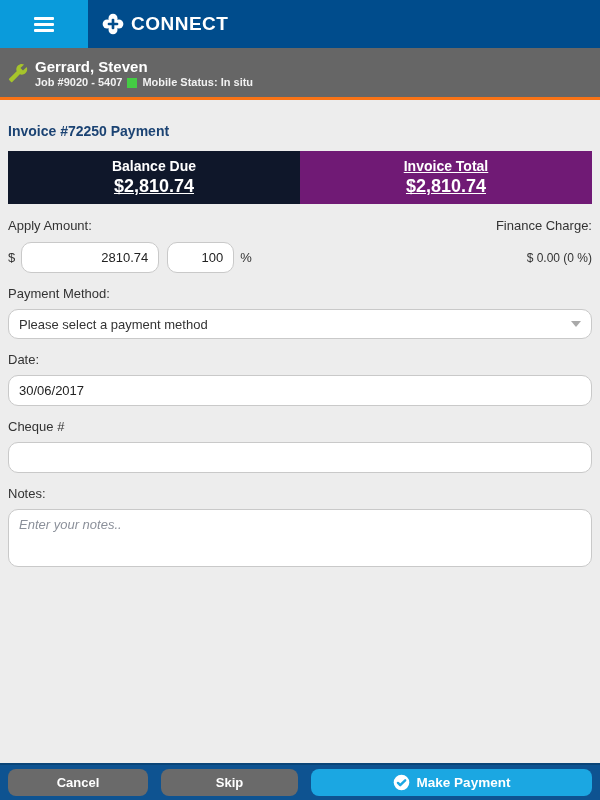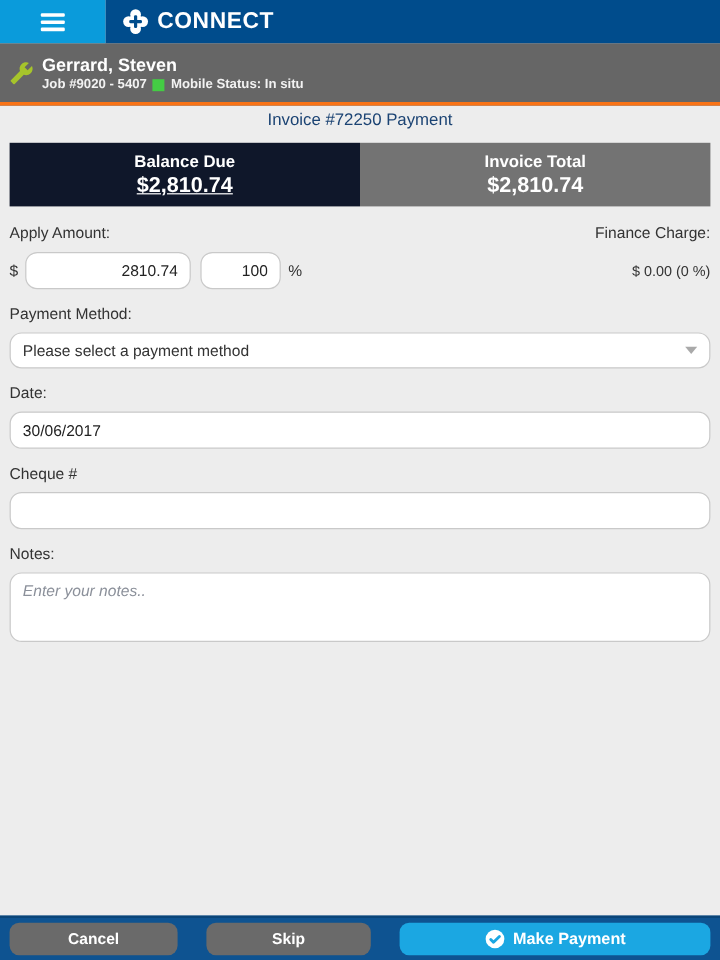--- a/index.html
+++ b/index.html
@@ -4,21 +4,21 @@
 <style>
   * { margin:0; padding:0; box-sizing:border-box; }
   html,body { width:600px; height:800px; }
   body {
     font-family:"Liberation Sans", sans-serif;
     background:#ededed;
     position:relative;
     overflow:hidden;
   }
   
-  .topbar { display:flex; height:36px; }
+  .topbar { display:flex; height:48px; }
   .topbar-left {
     width:88px; background:#0a9bdb; display:flex;
     align-items:center; justify-content:center; cursor:pointer;
   }
   .hamburger span {
     display:block; width:20px; height:3px; background:#fff;
     border-radius:1px; margin:3px 0;
   }
   .topbar-right {
     flex:1; background:#004c8c; display:flex; align-items:center;
@@ -29,28 +29,28 @@
   .job-header {
     height:52px; background:#666666; border-bottom:3px solid #f97316;
     display:flex; align-items:center; padding:0 8px; gap:7px;
   }
   .job-text { display:flex; flex-direction:column; gap:1px; }
   .job-name { color:#fff; font-weight:bold; font-size:15px; }
   .job-sub { display:flex; align-items:flex-end; gap:5px; color:#f2f2f2; font-size:11px; font-weight:bold; }
   .status-square { width:10px; height:10px; background:#44cc44; display:inline-block; }
   
   .content { padding:0 8px; }
-  .page-title { margin-top:3px; font-size:14px; font-weight:normal; color:#1b4373;text-align:center; }
+  .page-title { margin-top:23px; font-size:14px; font-weight:bold; color:#1b4373; }
   .tabs { display:flex; margin-top:12px; height:53px; }
   .tab {
     flex:1; display:flex; flex-direction:column; align-items:center;
     justify-content:center; gap:2px; color:#fff; cursor:pointer;
   }
   .tab-balance { background:#0f172a; }
-  .tab-total { background:#737373; }
+  .tab-total { background:#701a75;text-decoration:underline; }
   .tab-label { font-size:14px; font-weight:bold; }
   .tab-amount { font-size:18px; font-weight:bold; }
   .tab-balance .tab-amount { text-decoration:underline; }
   .row-labels { display:flex; justify-content:space-between; margin-top:14px; }
   .form-label { font-size:13px; color:#333; }
   .amount-row { display:flex; align-items:center; margin-top:9px; }
   .currency-symbol { font-size:13px; color:#333; margin-right:6px; }
   .percent-symbol { font-size:13px; color:#333; margin-left:6px; }
   input, textarea {
     font-family:"Liberation Sans", sans-serif;
@@ -71,21 +71,21 @@
     width:0; height:0; border-left:5px solid transparent;
     border-right:5px solid transparent; border-top:6px solid #a9a9a9;
   }
   .text-input { margin-top:8px; width:100%; height:31px; padding:0 10px; display:block; }
   .notes-area { margin-top:8px; width:100%; height:58px; padding:7px 10px; resize:none; }
   textarea::placeholder { font-style:italic; color:#8b909a; }
   
   .footer {
     position:absolute; left:0; bottom:0; width:600px; height:37px;
     background:#0e5391; border-top:2px solid #0a4578;
-    display:flex; align-items:center; padding:0 8px; gap:24px;
+    display:flex; align-items:center; padding:0 8px; gap:13px;
   }
   .btn {
     height:27px; border:none; border-radius:8px; color:#fff;
     font-family:"Liberation Sans", sans-serif;
     font-size:13px; font-weight:bold; cursor:pointer;
     display:flex; align-items:center; justify-content:center; gap:7px;
   }
   .btn-gray { background:#6a6a6a; }
   .btn-cancel { width:140px; }
   .btn-skip { width:137px; }

